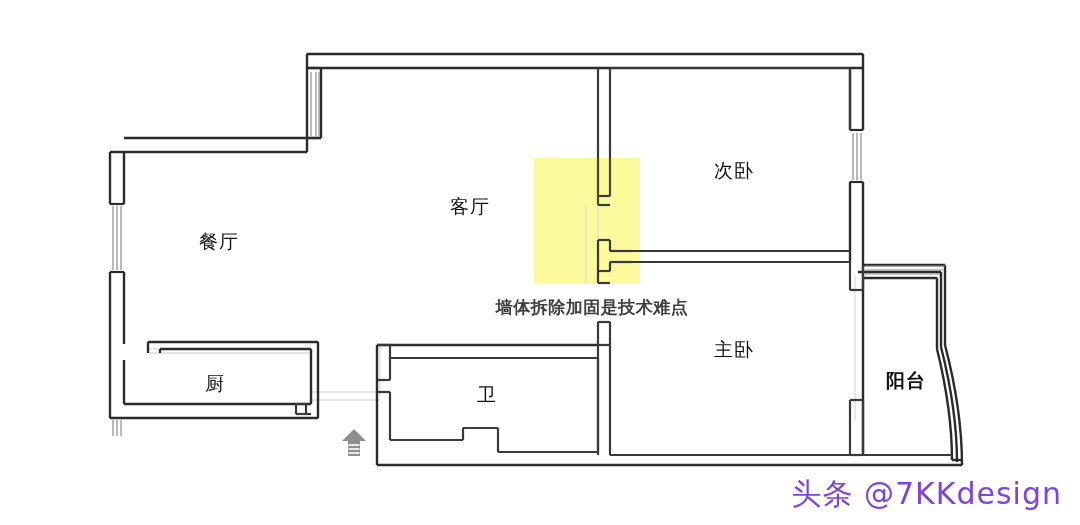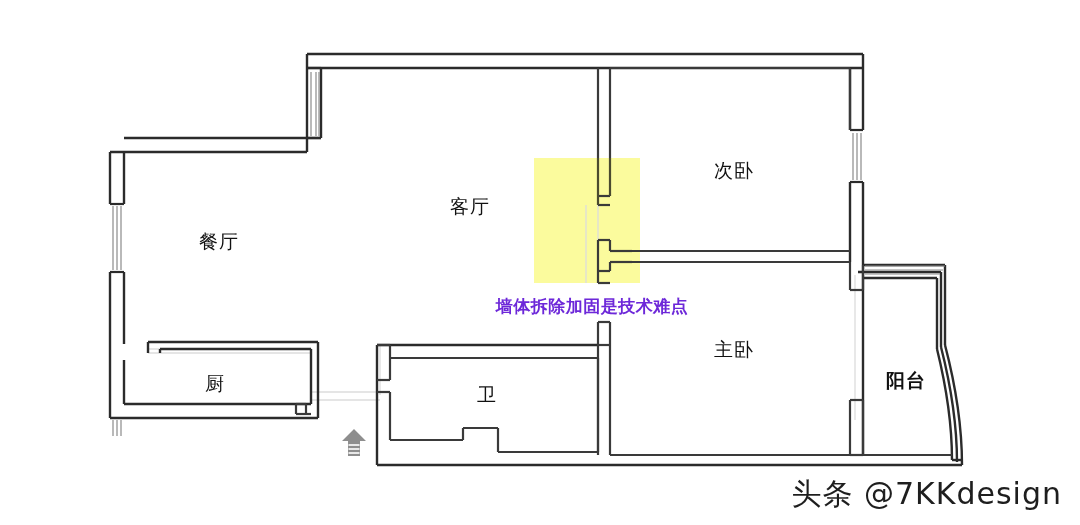--- a/index.html
+++ b/index.html
@@ -34,37 +34,37 @@
     color: #111111;
     font-size: 19px;
     line-height: 1;
     white-space: nowrap;
     letter-spacing: 1px;
     transform: translate(-50%, -50%);
     user-select: none;
   }
   .annotation-text {
     position: absolute;
-    font-family: Liberation Mono, monospace;
-    color: #6d28d9;
+    font-family: Liberation Serif, serif;
+    color: #404040;
     font-size: 17px;
     font-weight: bold;
     line-height: 1;
     white-space: nowrap;
     letter-spacing: 0.5px;
     transform: translate(-50%, -50%);
     user-select: none;
   }
   .watermark {
     position: absolute;
     right: 18px;
     bottom: 10px;
     font-family: "DejaVu Sans", "Liberation Sans", sans-serif;
     font-size: 30px;
-    color: #000000;
+    color: #6d28d9;
     opacity: 0.88;
     letter-spacing: 1px;
     white-space: nowrap;
     user-select: none;
   }
   .entry-arrow {
     position: absolute;
     left: 341px;
     top: 428px;
     width: 26px;

